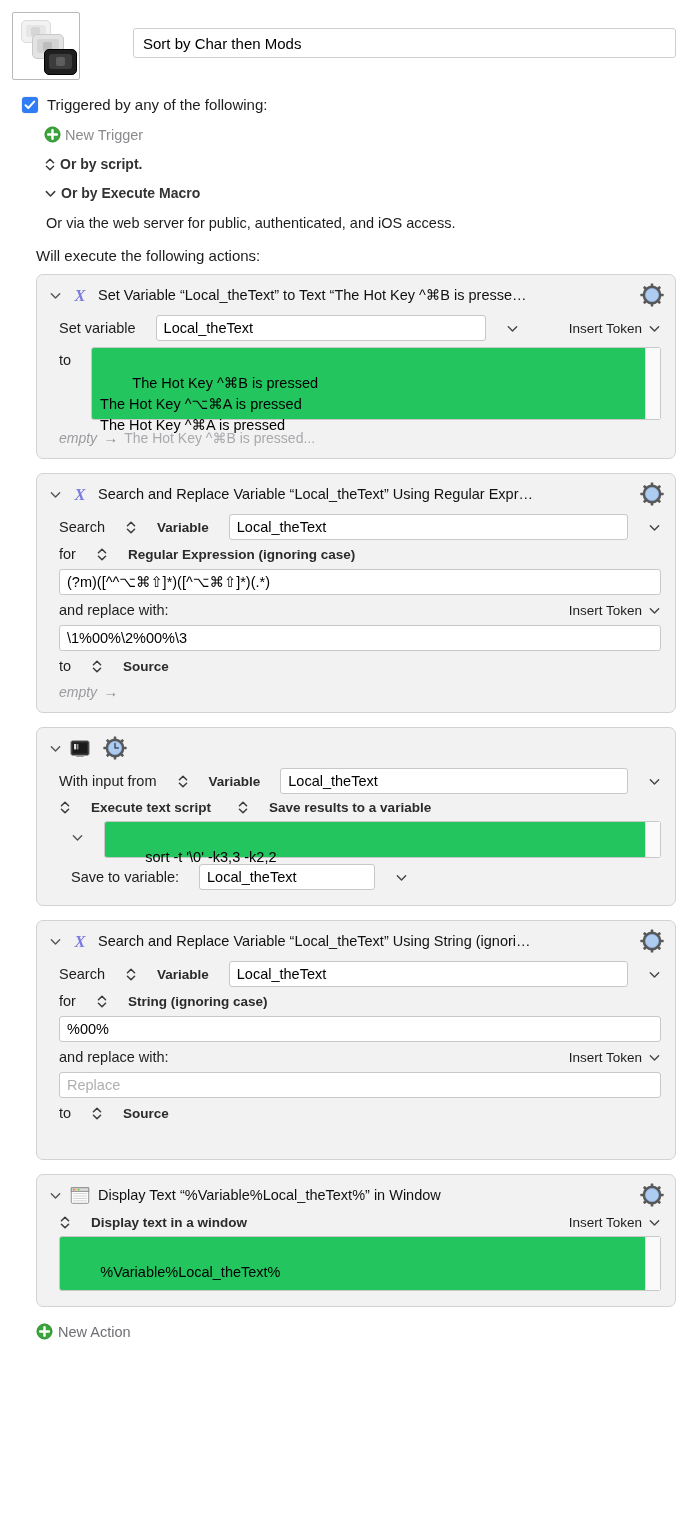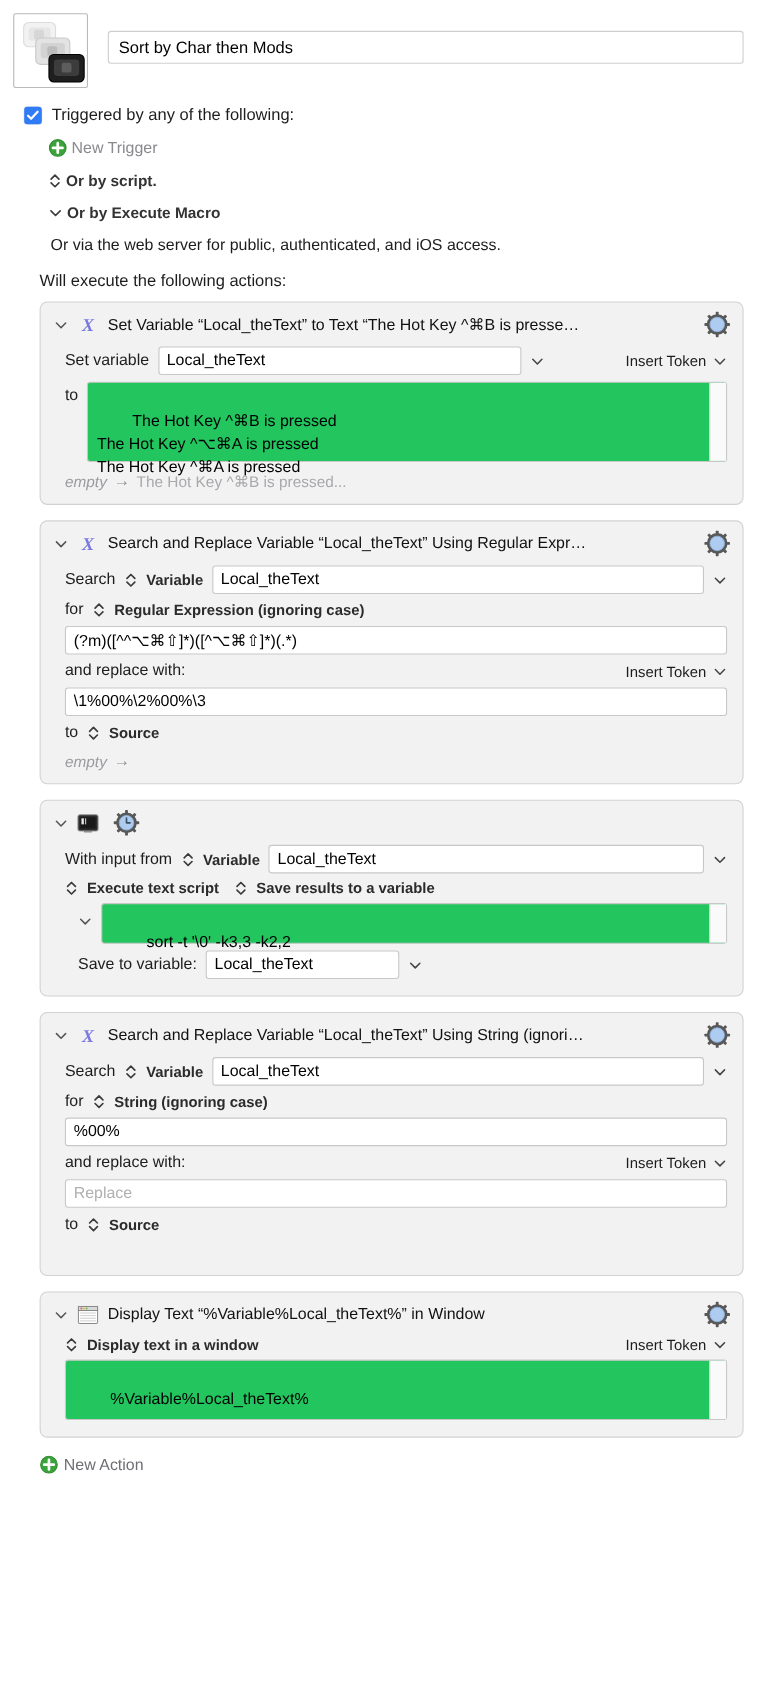--- a/index.html
+++ b/index.html
@@ -14,20 +14,21 @@
     min-height: 1529px;
     color: #1d1d1f;
     font-size: 14px;
   }
 
   
   .macro-header {
     display: flex;
     align-items: flex-start;
     padding: 12px 14px 0 12px;
+    gap: 35px;
   }
   .macro-icon-box {
     width: 68px; height: 68px;
     border: 1px solid #b9b9b9;
     background: #fff;
     border-radius: 2px;
     flex: 0 0 auto;
     position: relative;
     overflow: hidden;
   }
@@ -121,21 +122,21 @@
     white-space: nowrap;
     overflow: hidden;
     text-overflow: clip;
     flex: 1 1 auto;
   }
   .gear { width: 26px; height: 26px; flex: 0 0 auto; margin-left: 4px; }
 
   .act-row {
     display: flex; align-items: center;
     padding: 3px 14px 3px 22px;
-    gap: 8px;
+    gap: 20px;
   }
   .lbl { font-size: 14.5px; color: #1d1d1f; white-space: nowrap; }
   .lbl-b { font-size: 13.5px; font-weight: bold; color: #2b2b2b; white-space: nowrap; }
   .field {
     flex: 1 1 auto;
     height: 26px;
     background: #fff;
     border: 1px solid #c8c8c8;
     border-radius: 3px;
     display: flex; align-items: center;

